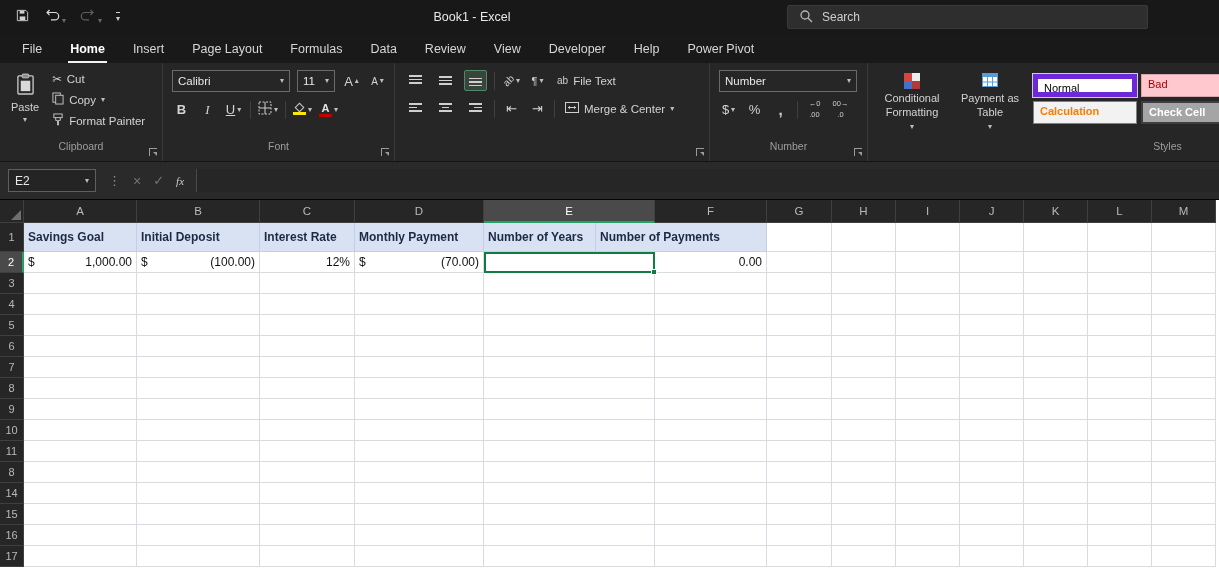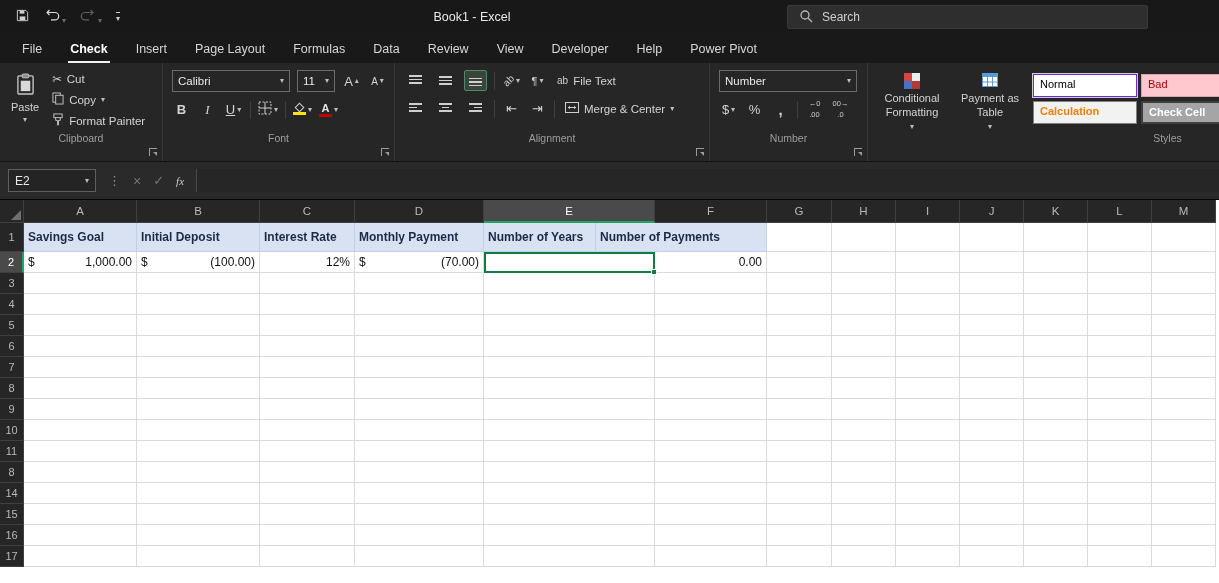--- a/index.html
+++ b/index.html
@@ -21,21 +21,21 @@
 
   
   .tabs { display:flex; align-items:stretch; height:29px; background:#191919; padding-left:8px; }
   .rtab { padding:0 14px; font-size:12.5px; color:#d6d6d6; display:flex; align-items:center; position:relative; cursor:default; }
   .rtab.active { color:#fff; font-weight:700; }
   .rtab.active::after { content:''; position:absolute; left:12px; right:12px; bottom:0; height:2.5px; background:#f2f2f2; }
 
   
   .ribbon { height:99px; background:#262626; display:flex; border-bottom:1px solid #141414; }
   .rgroup { position:relative; border-right:1px solid #3a3a3a; padding:7px 6px 18px 9px; display:flex; gap:8px; flex:none; }
-  .glabel { position:absolute; bottom:17px; left:0; right:0; text-align:center; font-size:10.5px; color:#9d9d9d; }
+  .glabel { position:absolute; bottom:9px; left:0; right:0; text-align:center; font-size:10.5px; color:#9d9d9d; }
   .launcher { position:absolute; right:5px; bottom:5px; width:8px; height:8px;
               border-left:1px solid #9a9a9a; border-top:1px solid #9a9a9a; }
   .launcher::after { content:''; position:absolute; right:0; bottom:0; width:0; height:0;
                      border-top:4px solid #9a9a9a; border-left:4px solid transparent; }
   .stack { display:flex; flex-direction:column; gap:7px;text-align:center; }
   .rrow { display:flex; align-items:center; gap:7px; }
   .rbtn { display:flex; align-items:center; gap:5px; color:#d3d3d3; font-size:11.5px; padding:2px 3px; border-radius:2px; cursor:default; white-space:nowrap; }
   .bigbtn { display:flex; flex-direction:column; align-items:center; gap:3px; color:#d3d3d3; font-size:11px;
             text-align:center; padding:3px 2px; cursor:default; }
   .biglabel { width:66px; line-height:1.25; }
@@ -75,21 +75,21 @@
   .numfmt { width:138px; }
   .comma { font-size:15px; font-weight:700; }
   .dec { display:flex; flex-direction:column; align-items:center; line-height:1.1; font-size:7.5px; color:#cfcfcf; }
 
   .g-styles { width:600px; }
   .cf-icon { width:16px; height:16px; display:grid; grid-template-columns:1fr 1fr; }
   .cf-icon i:nth-child(1){ background:#D64541; } .cf-icon i:nth-child(2){ background:#EDEDED; }
   .cf-icon i:nth-child(3){ background:#4472C4; } .cf-icon i:nth-child(4){ background:#B03A35; }
   .gallery { display:grid; grid-template-columns:repeat(2,104px); grid-auto-rows:23px; gap:4px; margin-top:4px; }
   .style-chip { font-size:11px; padding:3px 6px; white-space:nowrap; overflow:hidden; cursor:default; }
-  .style-chip.normal { background:#fff; color:#000; border:1px solid #6d28d9; outline:1px solid #cfcfcf; }
+  .style-chip.normal { background:#fff; color:#000; border:5px solid #6d28d9; outline:1px solid #cfcfcf; }
   .style-chip.bad { background:#FFC7CE; color:#9C0006; border:1px solid #d6a6ac; }
   .style-chip.calculation { background:#F2F2F2; color:#FA7D00; font-weight:700; border:1px solid #7F7F7F; }
   .style-chip.check-cell { background:#A5A5A5; color:#fff; font-weight:700; border:2px solid #3F3F3F; }
 
   
   .fbar { height:38px; background:#2a2a2a; display:flex; align-items:center; gap:12px; padding-left:8px;
           border-bottom:1px solid #050505; }
   .namebox { width:88px; height:23px; background:#242424; border:1px solid #5f5f5f; display:flex; align-items:center;
              justify-content:space-between; padding:0 6px; color:#e8e8e8; font-size:12px; cursor:default; }
   .vdots { color:#8a8a8a; font-size:13px; cursor:default; }
@@ -168,21 +168,21 @@
             <circle cx="6" cy="6" r="4" fill="none" stroke="#b8b8b8" stroke-width="1.3"></circle>
             <line x1="9" y1="9" x2="13" y2="13" stroke="#b8b8b8" stroke-width="1.3"></line>
           </svg>
       </span>
       <span>Search</span>
     </div>
   </div>
 
   <div class="tabs">
       <span class="rtab">File</span>
-      <span class="rtab active">Check</span>
+      <span class="rtab active">Home</span>
       <span class="rtab">Insert</span>
       <span class="rtab">Page Layout</span>
       <span class="rtab">Formulas</span>
       <span class="rtab">Data</span>
       <span class="rtab">Review</span>
       <span class="rtab">View</span>
       <span class="rtab">Developer</span>
       <span class="rtab">Help</span>
       <span class="rtab">Power Pivot</span>
     </div>
@@ -363,21 +363,20 @@
                   <rect x="0.5" y="0.5" width="13" height="10" fill="none" stroke="#cfcfcf"></rect>
                   <line x1="3" y1="5.5" x2="11" y2="5.5" stroke="#cfcfcf"></line>
                   <path d="M3 5.5 5 3.8v3.4zM11 5.5 9 3.8v3.4z" fill="#cfcfcf"></path>
                 </svg>
             </span>
             <span>Merge &amp; Center</span>
             <span class="chev">▾</span>
           </div>
         </div>
       </div>
-      <span class="glabel">Alignment</span>
       <span class="launcher"></span>
     </div>
 
     <div class="rgroup g-num">
       <div class="stack">
         <div class="combo numfmt">
           <span>Number</span>
           <span class="chev">▾</span>
         </div>
         <div class="rrow">

